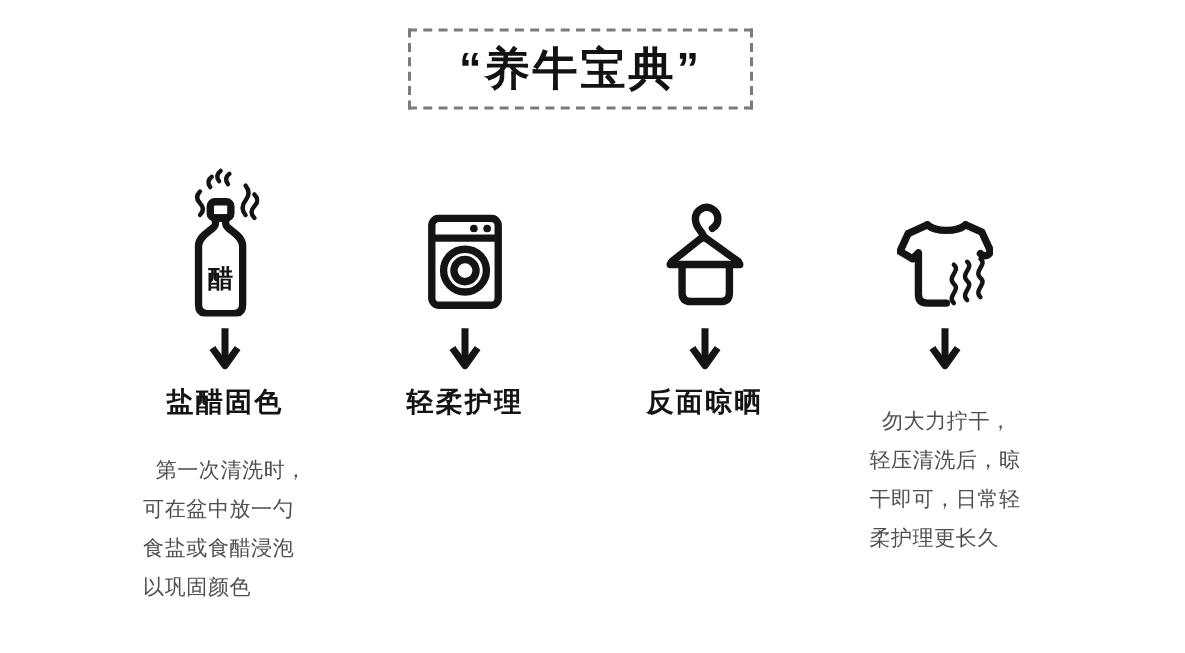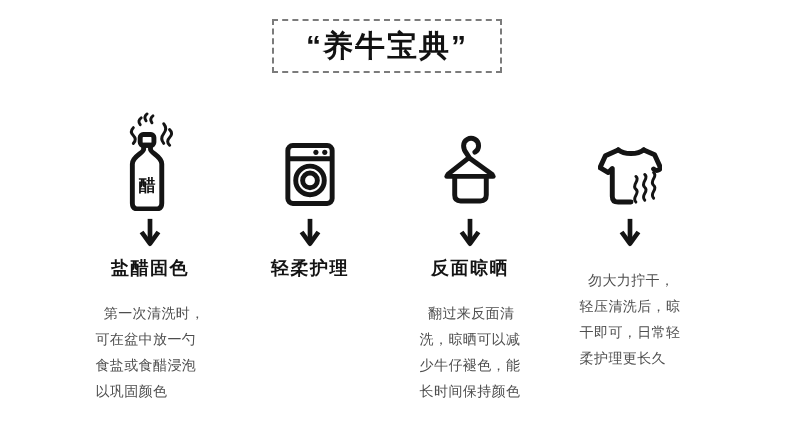--- a/index.html
+++ b/index.html
@@ -114,24 +114,20 @@
           <path class="ink" d="M10.5 47 L10.5 65 Q10.5 71 16.5 71 L36.5 71 Q42.5 71 42.5 65 L42.5 47"></path>
         </svg>
       </div>
       <div class="arrow">
         <svg width="26" height="30" viewBox="0 0 26 32" aria-hidden="true">
           <path class="ink" stroke-width="4.5" d="M13 2 L13 25"></path>
           <path class="ink" stroke-width="4.5" d="M4 16 L13 28.5 L22 16"></path>
         </svg>
       </div>
       <div class="heading">反面晾晒</div>
-      <div class="desc">翻过来反面清
-洗，晾晒可以减
-少牛仔褪色，能
-长时间保持颜色</div>
     </div>
 
     <div class="col">
       <div class="icon-wrap icon-shirt">
         <svg width="64" height="63" viewBox="0 0 64 64" aria-hidden="true">
           <path class="ink-round" d="M20 7 L7 13 L1.5 25 L10 30 L14 26 L14 54 Q14 60 20 60 L33 60"></path>
           <path class="ink-round" d="M20 7 C26 12 40 12 46 7"></path>
           <path class="ink-round" d="M46 7 L57 12 L62.5 24 C63.5 27 59 29.5 56 26.5"></path>
           <path class="ink-thin" stroke-width="4" d="M38 34 c5 4 -5 8 0 13 c5 4 -5 8 0 13"></path>
           <path class="ink-thin" stroke-width="4" d="M47 32 c5 4 -5 8 0 13 c5 4 -5 8 0 13"></path>

